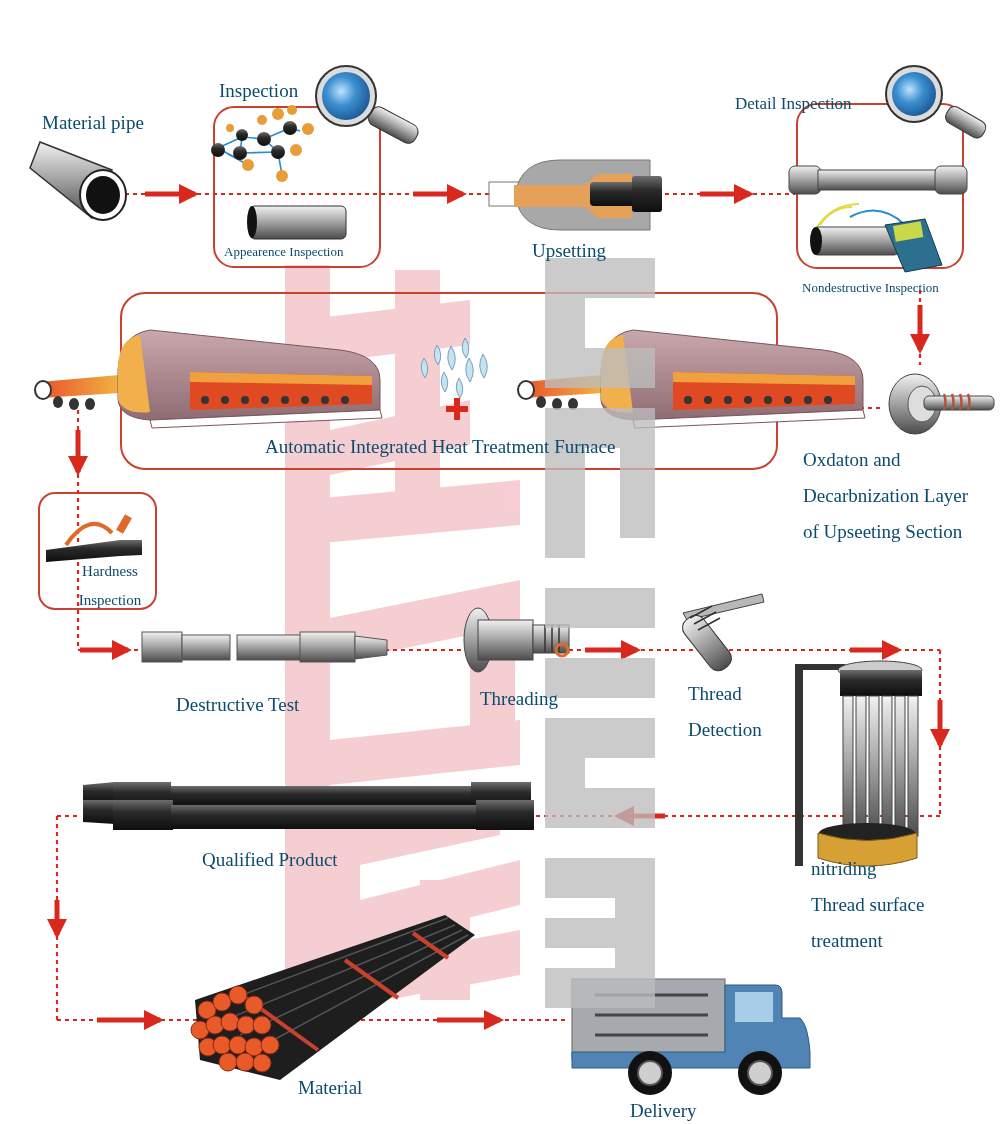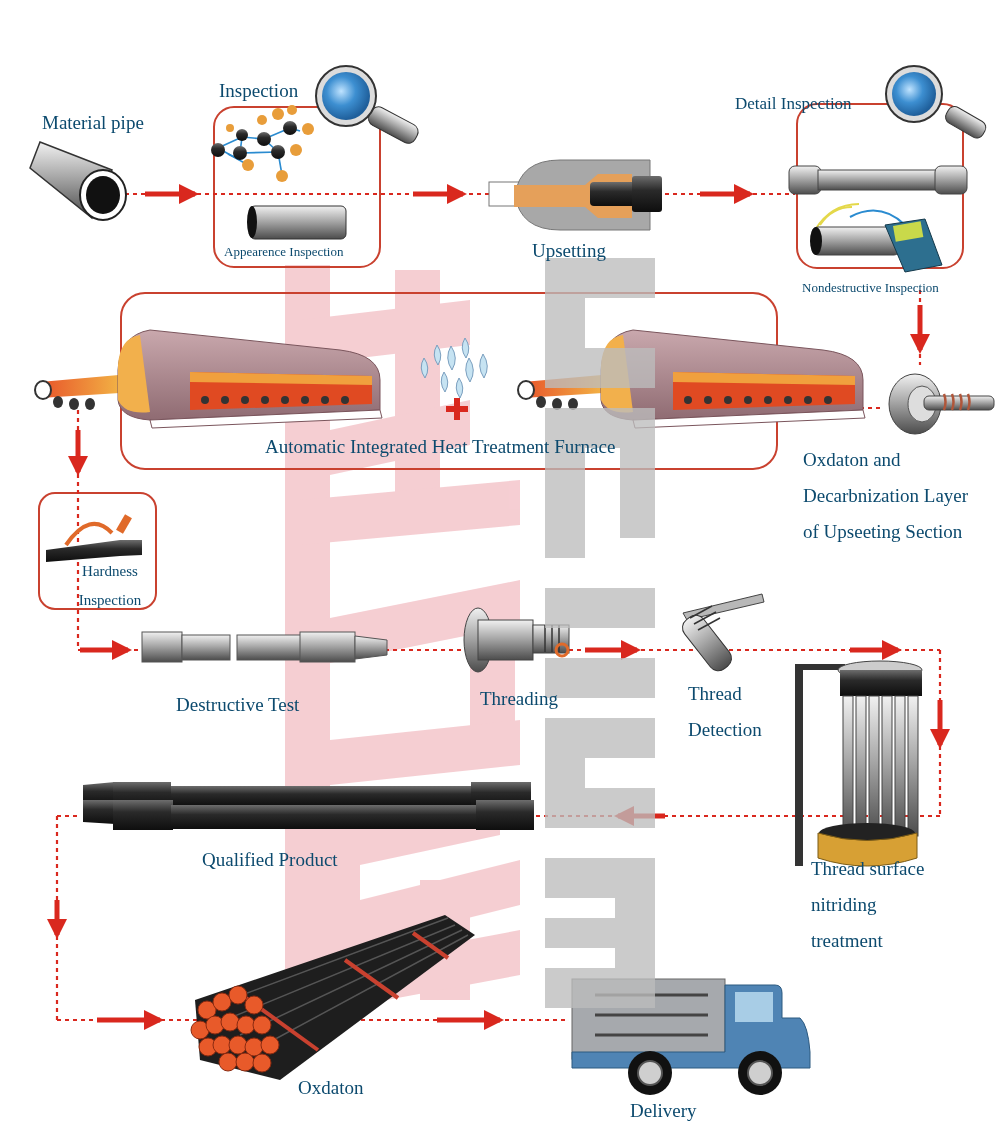--- a/index.html
+++ b/index.html
@@ -405,22 +405,22 @@
 
 <div class="lbl" style="left:176px;top:672px;margin-top:23px;">Destructive Test</div>
 <div class="lbl" style="left:480px;top:689px;">Threading</div>
 
 <div class="lbl ml" style="left:688px;top:676px;width:120px;">
   <div>Thread</div>
   <div>Detection</div>
 </div>
 
 <div class="lbl ml" style="left:811px;top:851px;width:180px;">
+  <div>nitriding</div>
   <div>Thread surface</div>
-  <div>nitriding</div>
   <div>treatment</div>
 </div>
 
 <div class="lbl" style="left:202px;top:850px;">Qualified Product</div>
-<div class="lbl" style="left:298px;top:1078px;">Oxdaton</div>
+<div class="lbl" style="left:298px;top:1078px;">Material</div>
 <div class="lbl" style="left:630px;top:1101px;">Delivery</div>
 
 </div>
 
 </body></html>

